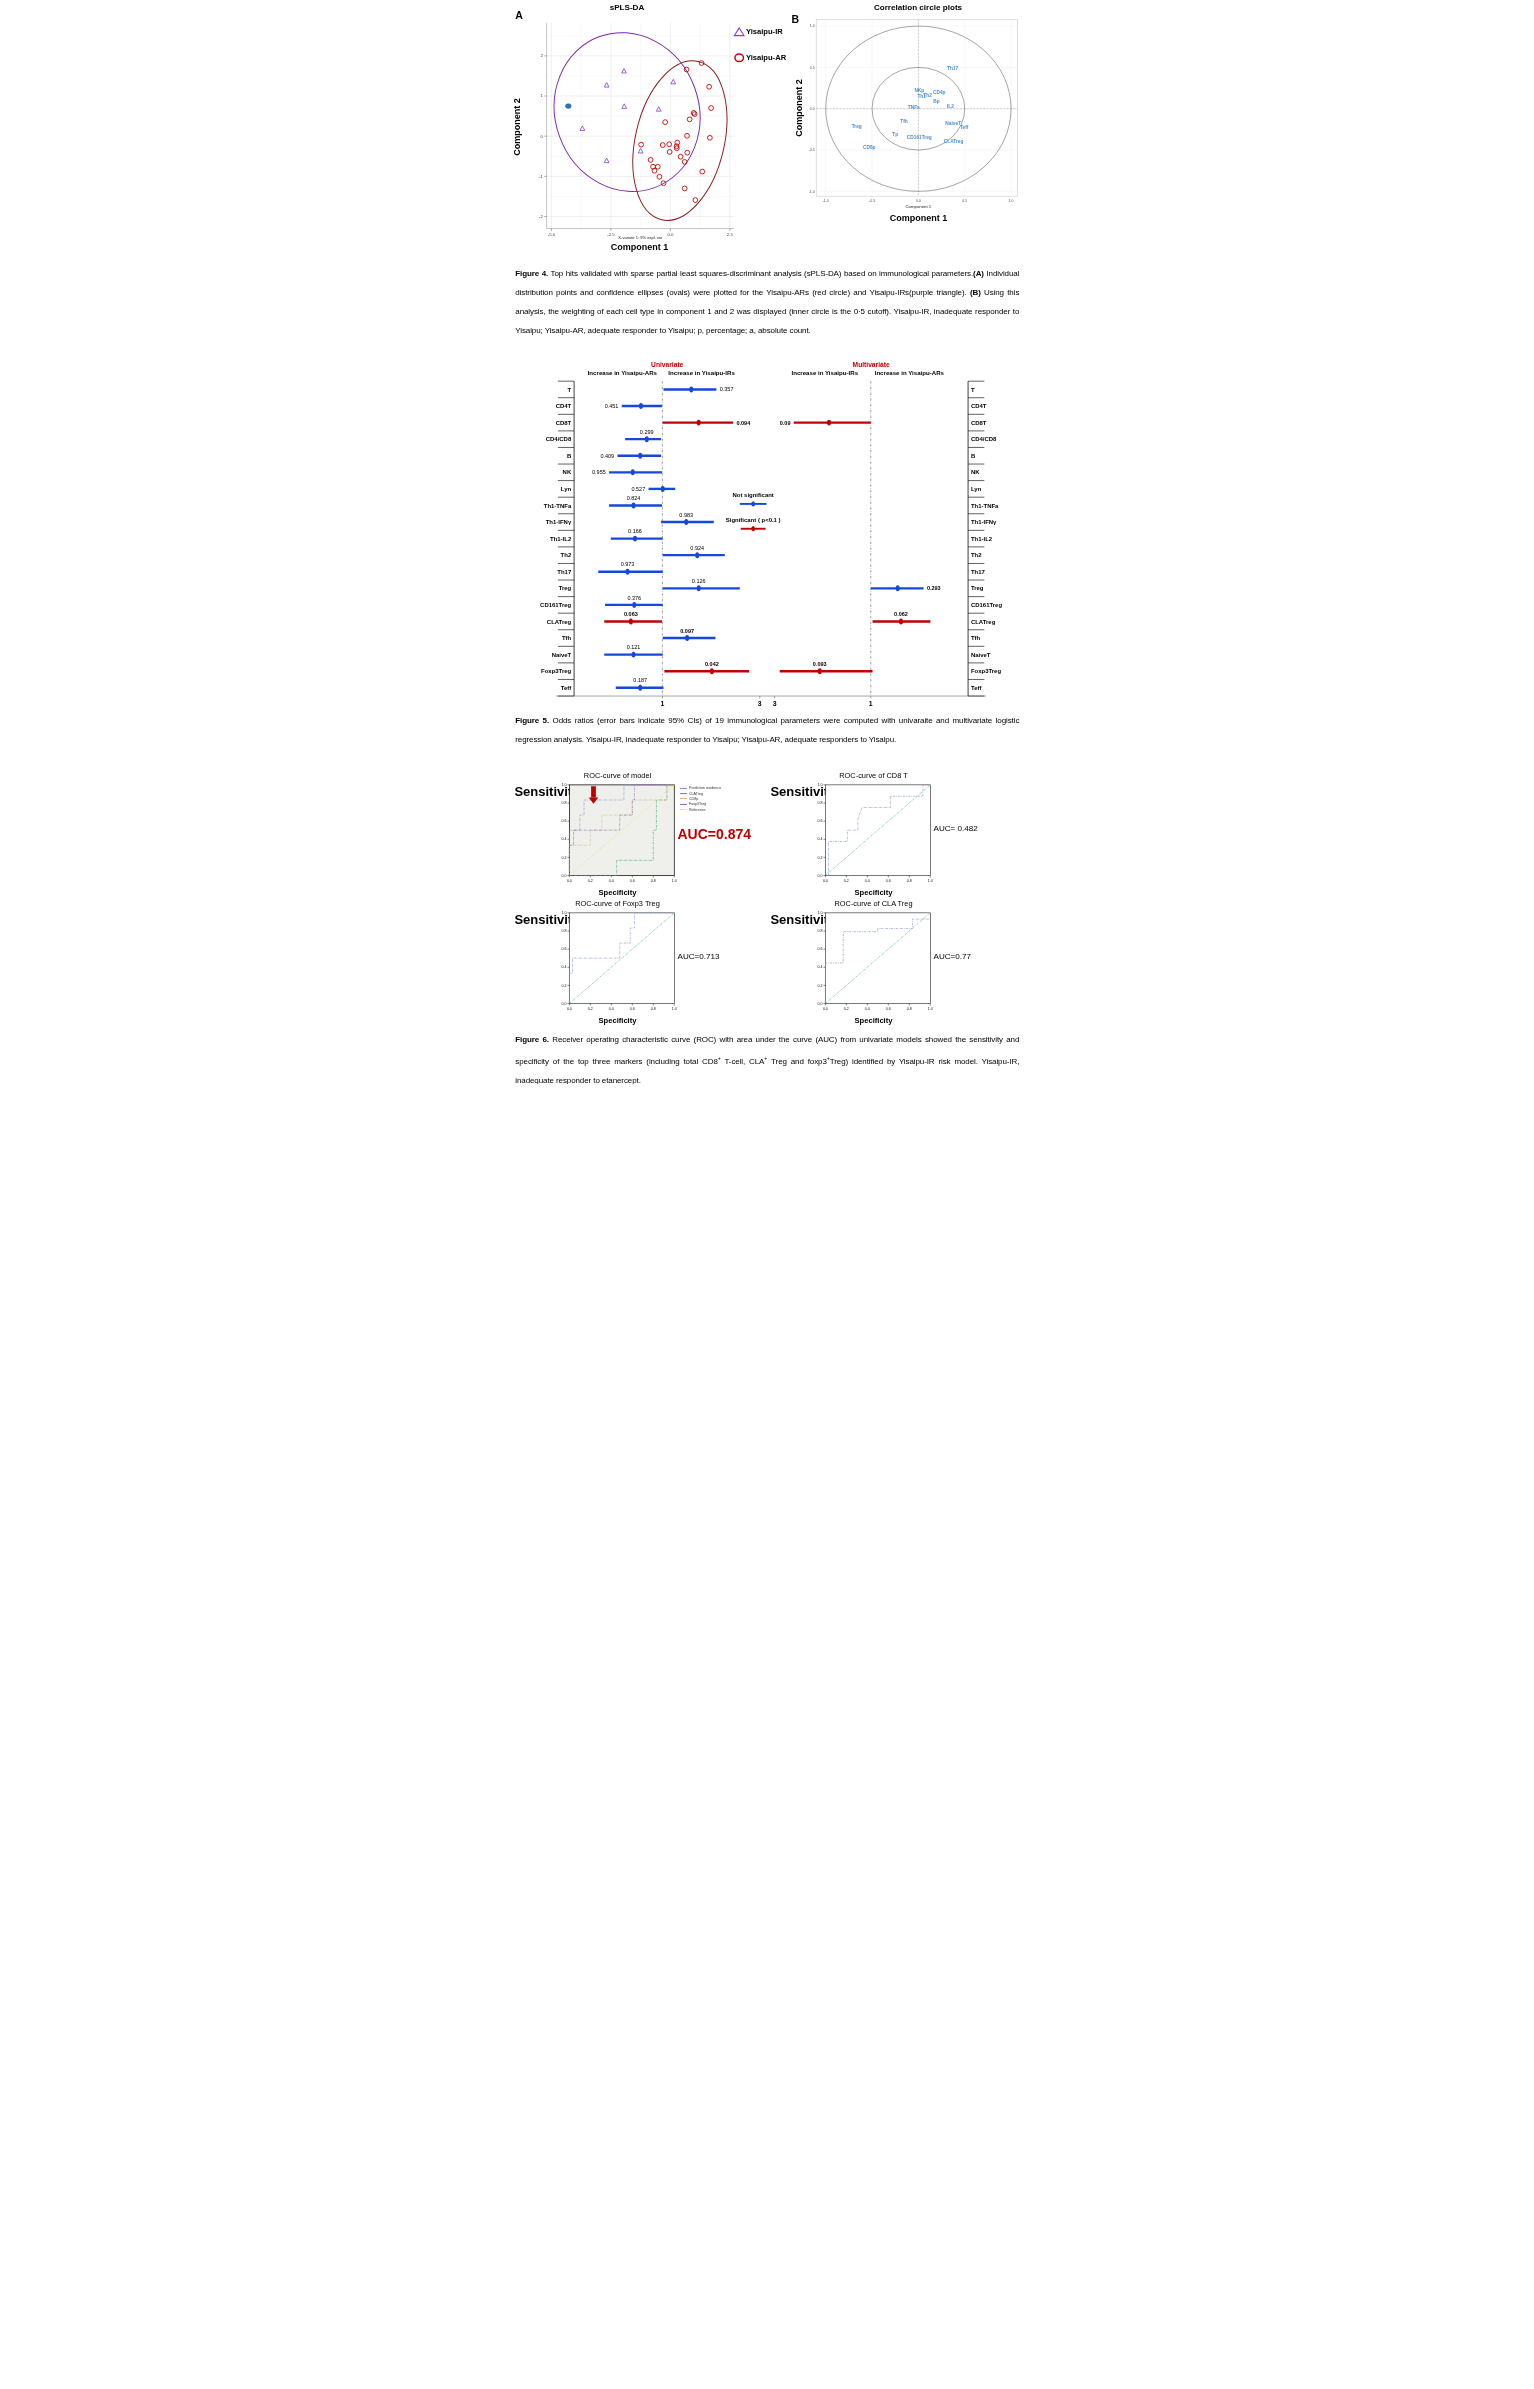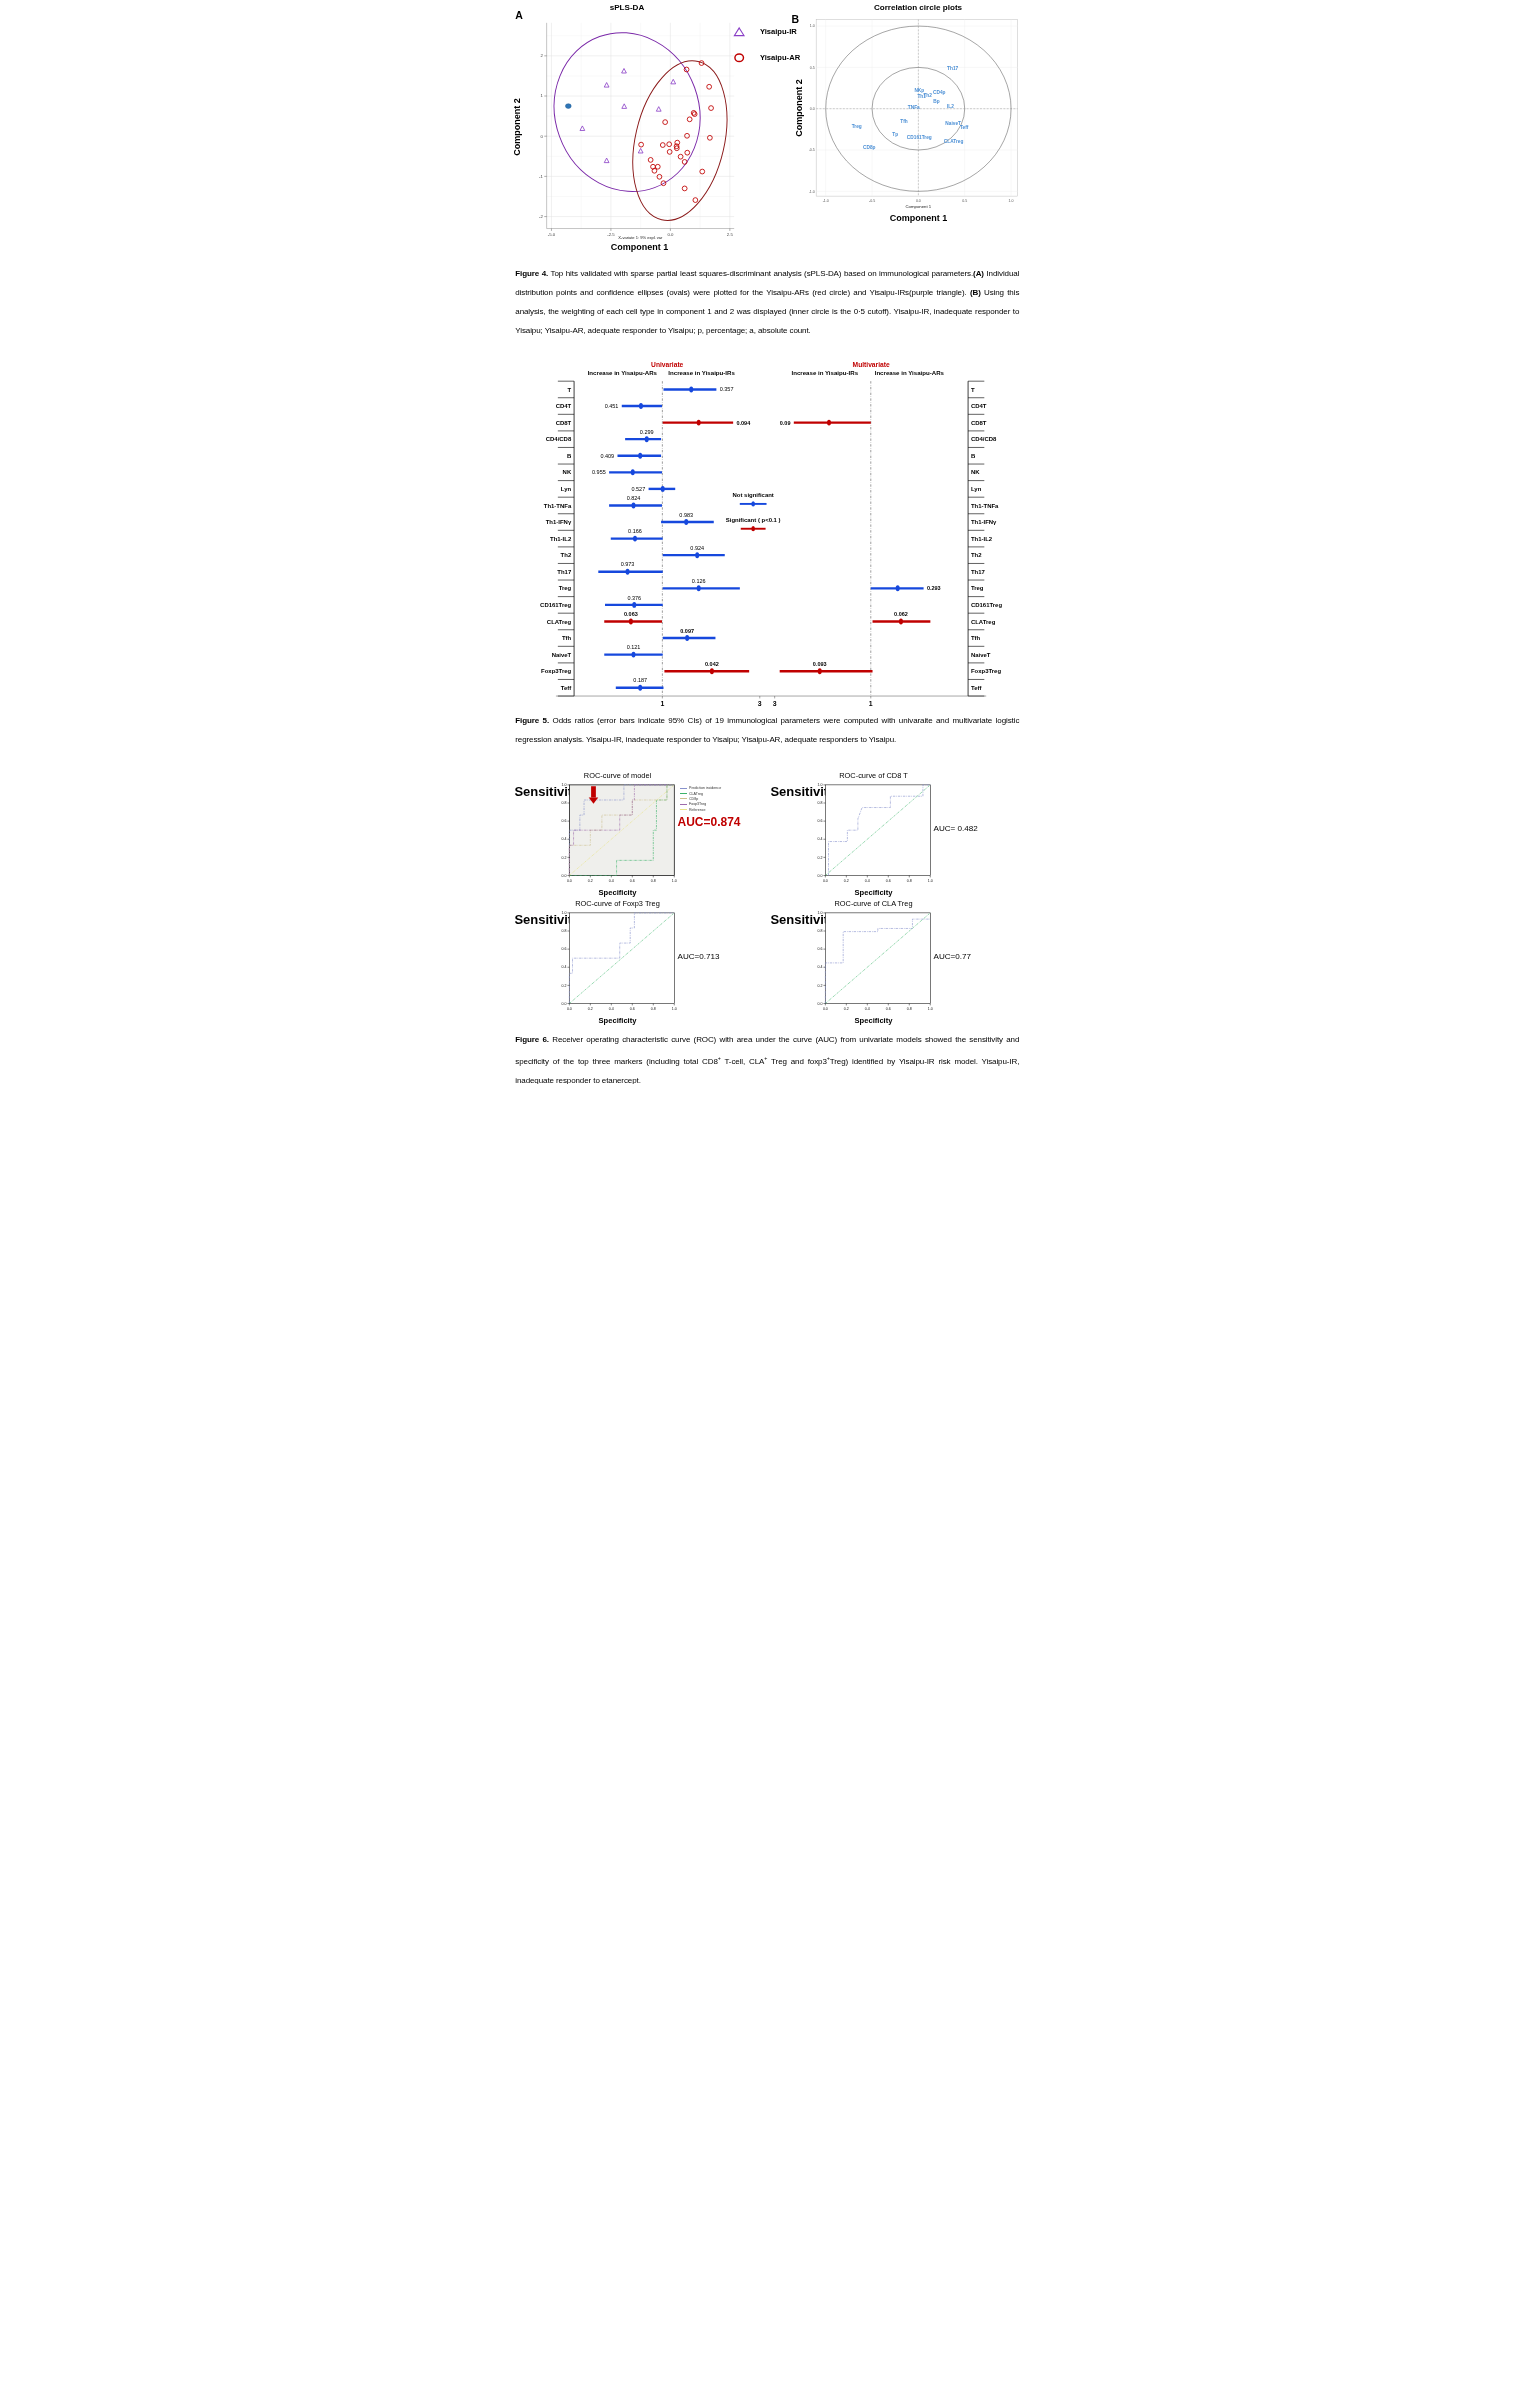--- a/index.html
+++ b/index.html
@@ -3,34 +3,34 @@
 <meta charset="utf-8">
 <style>
   html,body{margin:0;padding:0;background:#fff;}
   .page{position:relative;width:511px;height:1084px;background:#fff;margin:0 auto;
         font-family:"Liberation Sans",sans-serif;color:#000;overflow:hidden;}
   .abs{position:absolute;}
   .panel-tag{font-size:10.5px;font-weight:bold;}
   .chart-title{font-size:8.1px;font-weight:bold;text-align:center;}
   .axis-big{font-size:9px;font-weight:bold;text-align:center;}
   .rot{transform:rotate(-90deg);transform-origin:center center;}
-  .legend4-item{display:flex;align-items:center;gap:15px;}
+  .legend4-item{display:flex;align-items:center;gap:1px;}
   .legend4-item .lab{font-size:7.6px;font-weight:bold;}
   .caption{position:absolute;left:3.8px;width:504px;font-size:8px;line-height:19px;
            text-align:justify;letter-spacing:-0.1px;}
   .caption .b{font-weight:bold;}
   .caption sup{font-size:5.3px;}
   .roc-cell{position:absolute;width:256px;height:127px;}
   .roc-title{position:absolute;left:19px;top:1px;width:174px;text-align:center;
              font-size:7.4px;font-weight:normal;}
   .sens{position:absolute;left:2.9px;top:14.3px;font-size:13px;font-weight:bold;}
   .spec{position:absolute;left:44px;top:118px;width:124px;text-align:center;
         font-size:7.6px;font-weight:bold;}
   .auc{position:absolute;left:166px;top:54px;width:86px;font-size:8.1px;}
-  .auc.model{top:45px;font-size:12px;font-weight:bold;color:#C00000;}
+  .auc.model{top:56px;font-size:14px;font-weight:bold;color:#C00000;}
   .roc-legend{position:absolute;left:168px;top:16.2px;display:flex;flex-direction:column;gap:1.4px;}
   .roc-legend .ent{display:flex;align-items:center;gap:1.9px;}
   .roc-legend .dash{display:inline-block;width:7.6px;height:0;border-top:1px solid #000;}
   .roc-legend .t{font-size:3.6px;color:#333;white-space:nowrap;}
   svg text{font-family:"Liberation Sans",sans-serif;}
 </style>
 </head>
 <body>
 
 <div class="page">

